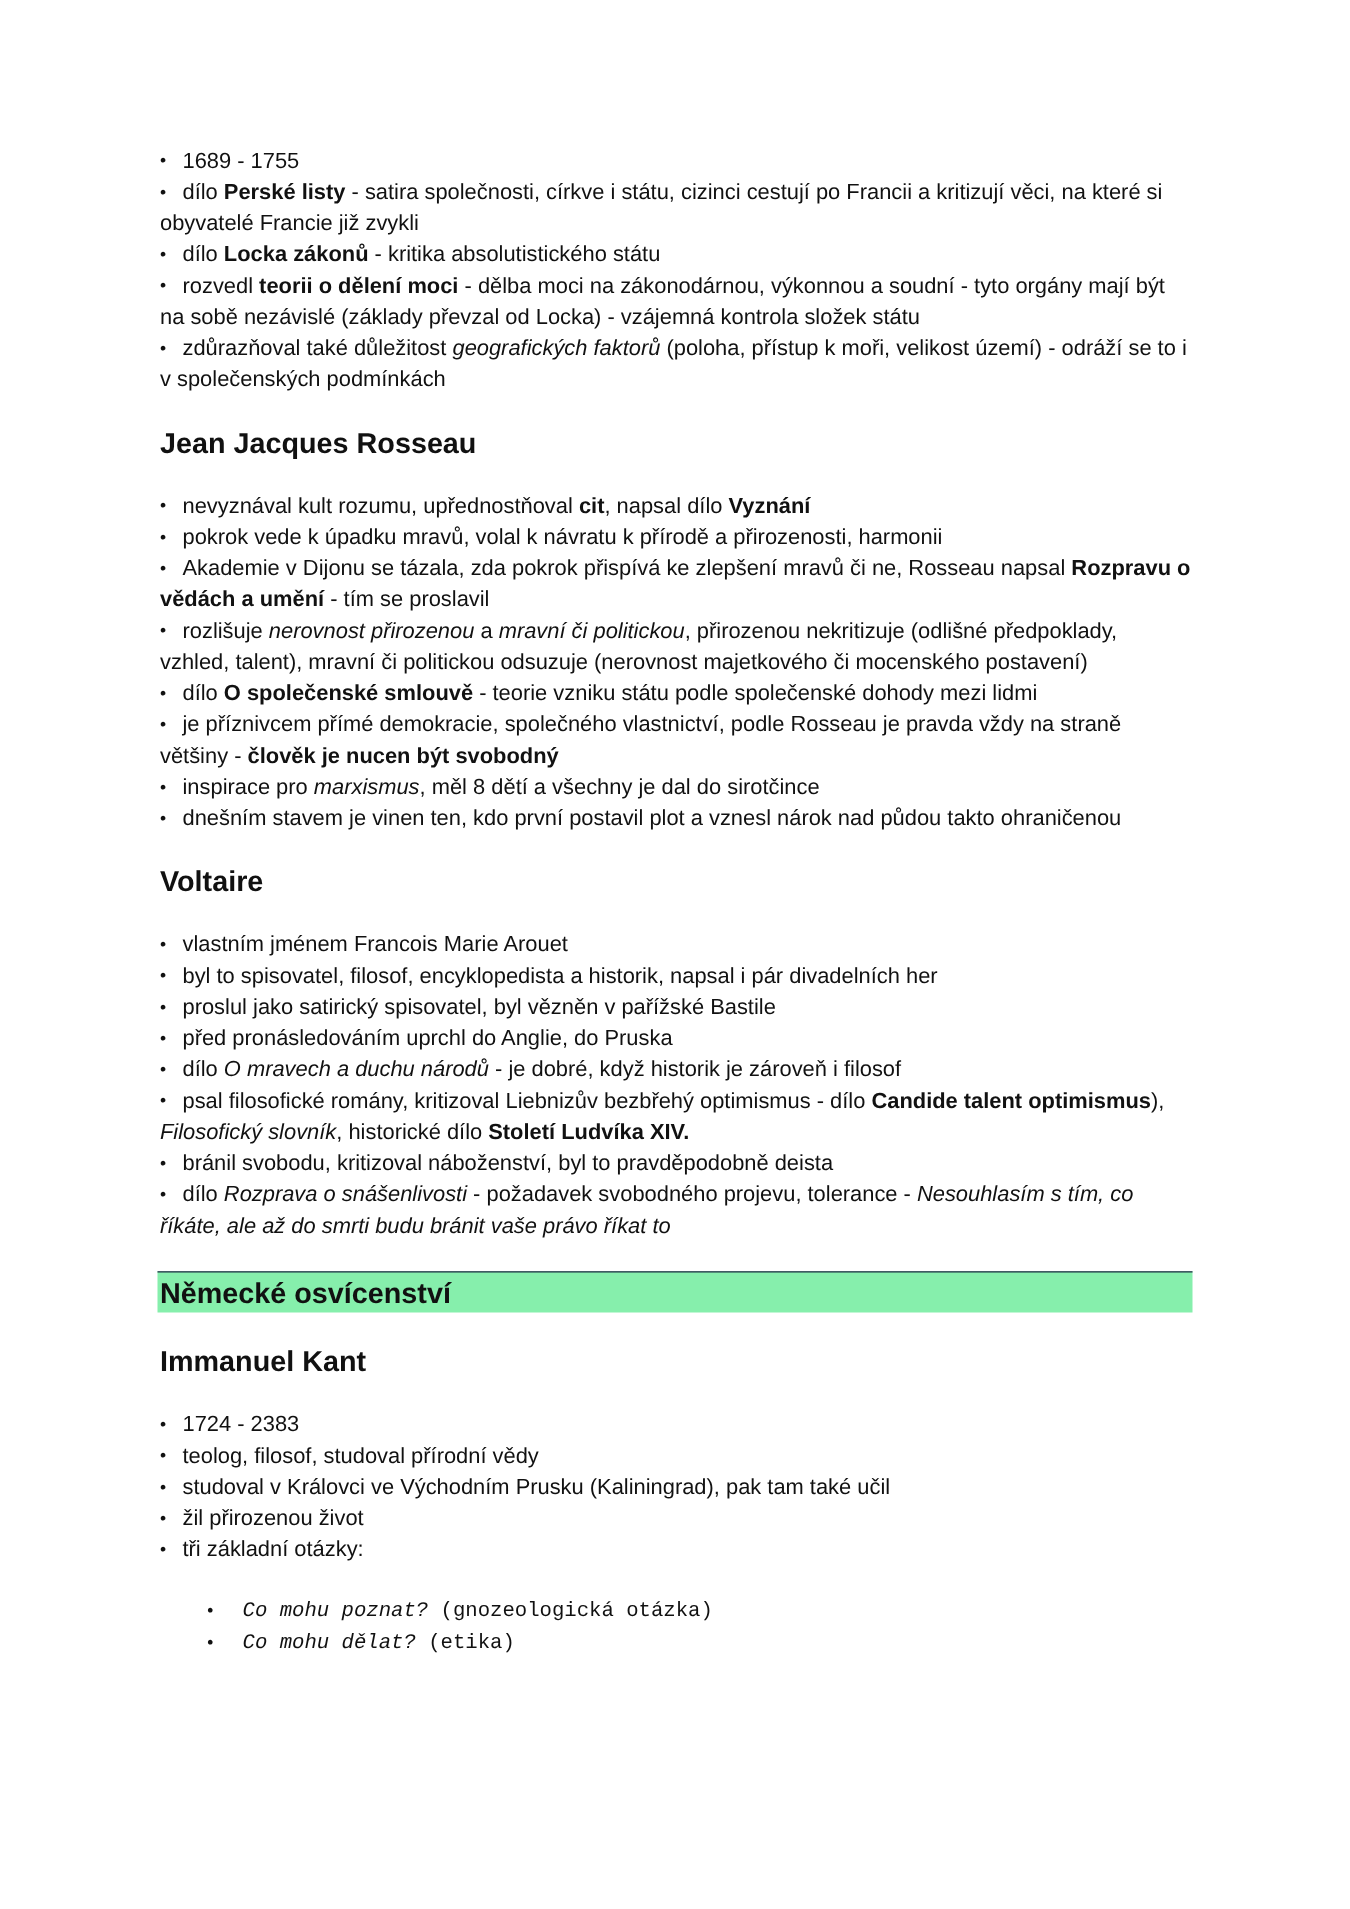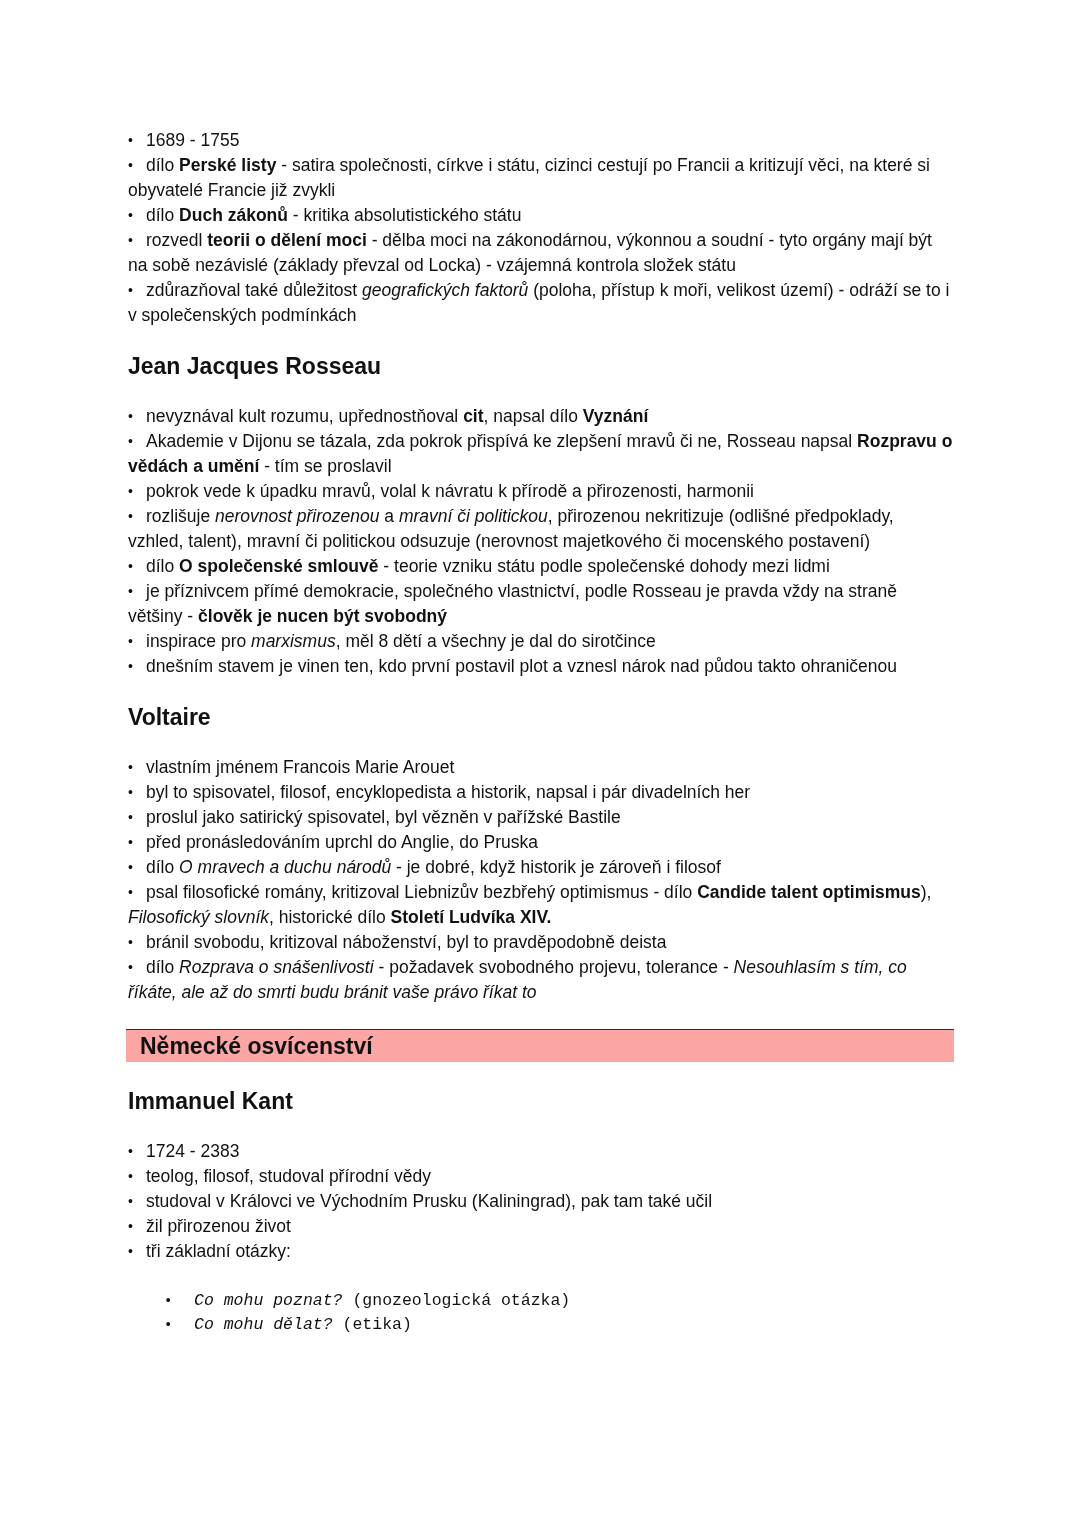--- a/index.html
+++ b/index.html
@@ -1,53 +1,53 @@
 <!DOCTYPE html>
 <html><head>
 <meta charset="utf-8">
 <style>
   html, body { margin: 0; padding: 0; background: #ffffff; }
   body { width: 1080px; height: 1527px; position: relative; overflow: hidden;
          font-family: "Liberation Sans", "DejaVu Sans", sans-serif; color: #111; }
-  .page { position: absolute; left: 128px; top: 128px; width: 826px; font-size: 17.5px; line-height: 25px; }
+  .page { position: absolute; left: 128px; top: 116px; width: 826px; font-size: 17.5px; line-height: 25px; }
   .bullet-item { margin: 0; }
   .bullet { display: inline-block; width: 18px; font-size: 14px; vertical-align: top; line-height: 25px; }
   .bullet::before { content: "\2022"; }
   b { font-weight: bold; }
   i { font-style: italic; margin-top: 26px; }
   .h3 { font-weight: bold; font-size: 23px; margin: 0; line-height: 26px; }
   .gap-before-h3 { height: 25px; }
   .gap-after-h3 { height: 25px; }
-  .section-h2 { margin-top: 10px; border-top: 1.5px solid #1f2a44; background: #fca5a5;
-                font-weight: bold; font-size: 23px; line-height: 31px; padding: 1px 2px 0 14px; margin-left: -2px; margin-right: 0; }
+  .section-h2 { margin-top: 10px; border-top: 1.5px solid #1f2a44; background: #86efac;
+                font-weight: bold; font-size: 23px; line-height: 31px; padding: 1px 2px 0 2px; margin-left: -2px; margin-right: 0; }
   .subitems { margin-top: 25px; padding-left: 36px; }
   .subitem { margin: 0; line-height: 24px; font-family: Liberation Mono, monospace; font-size: 16.5px; }
   .subbullet { display: inline-block; width: 30px; font-size: 14px; }
   .subbullet::before { content: "\2022"; }
 </style>
 </head>
 <body>
 
 <div class="page">
 
   <div>
       <p class="bullet-item"><span class="bullet"></span><span>1689 - 1755</span></p>
       <p class="bullet-item"><span class="bullet"></span><span>dílo </span><b>Perské listy</b><span> - satira společnosti, církve i státu, cizinci cestují po Francii a kritizují věci, na které si obyvatelé Francie již zvykli</span></p>
-      <p class="bullet-item"><span class="bullet"></span><span>dílo </span><b>Duch zákonů</b><span> - kritika absolutistického státu</span></p>
+      <p class="bullet-item"><span class="bullet"></span><span>dílo </span><b>Locka zákonů</b><span> - kritika absolutistického státu</span></p>
       <p class="bullet-item"><span class="bullet"></span><span>rozvedl </span><b>teorii o dělení moci</b><span> - dělba moci na zákonodárnou, výkonnou a soudní - tyto orgány mají být na sobě nezávislé (základy převzal od Locka) - vzájemná kontrola složek státu</span></p>
       <p class="bullet-item"><span class="bullet"></span><span>zdůrazňoval také důležitost </span><i>geografických faktorů</i><span> (poloha, přístup k moři, velikost území) - odráží se to i v společenských podmínkách</span></p>
     </div>
 
   <div class="gap-before-h3"></div>
   <p class="h3">Jean Jacques Rosseau</p>
   <div class="gap-after-h3"></div>
   <div>
       <p class="bullet-item"><span class="bullet"></span><span>nevyznával kult rozumu, upřednostňoval </span><b>cit</b><span>, napsal dílo </span><b>Vyznání</b></p>
+      <p class="bullet-item"><span class="bullet"></span><span>pokrok vede k úpadku mravů, volal k návratu k přírodě a přirozenosti, harmonii</span></p>
       <p class="bullet-item"><span class="bullet"></span><span>Akademie v Dijonu se tázala, zda pokrok přispívá ke zlepšení mravů či ne, Rosseau napsal </span><b>Rozpravu o vědách a umění</b><span> - tím se proslavil</span></p>
-      <p class="bullet-item"><span class="bullet"></span><span>pokrok vede k úpadku mravů, volal k návratu k přírodě a přirozenosti, harmonii</span></p>
       <p class="bullet-item"><span class="bullet"></span><span>rozlišuje </span><i>nerovnost přirozenou</i><span> a </span><i>mravní či politickou</i><span>, přirozenou nekritizuje (odlišné předpoklady, vzhled, talent), mravní či politickou odsuzuje (nerovnost majetkového či mocenského postavení)</span></p>
       <p class="bullet-item"><span class="bullet"></span><span>dílo </span><b>O společenské smlouvě</b><span> - teorie vzniku státu podle společenské dohody mezi lidmi</span></p>
       <p class="bullet-item"><span class="bullet"></span><span>je příznivcem přímé demokracie, společného vlastnictví, podle Rosseau je pravda vždy na straně většiny - </span><b>člověk je nucen být svobodný</b></p>
       <p class="bullet-item"><span class="bullet"></span><span>inspirace pro </span><i>marxismus</i><span>, měl 8 dětí a všechny je dal do sirotčince</span></p>
       <p class="bullet-item"><span class="bullet"></span><span>dnešním stavem je vinen ten, kdo první postavil plot a vznesl nárok nad půdou takto ohraničenou</span></p>
     </div>
 
   <div class="gap-before-h3"></div>
   <p class="h3">Voltaire</p>
   <div class="gap-after-h3"></div>

